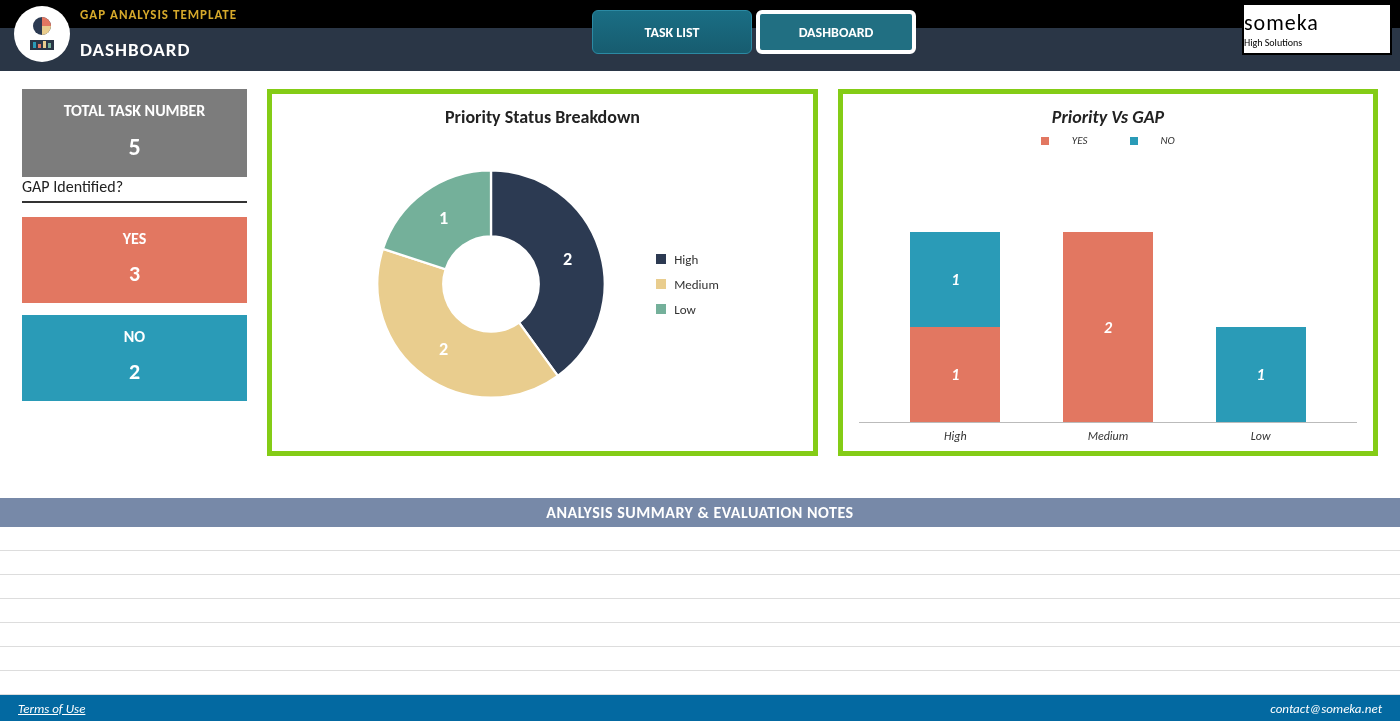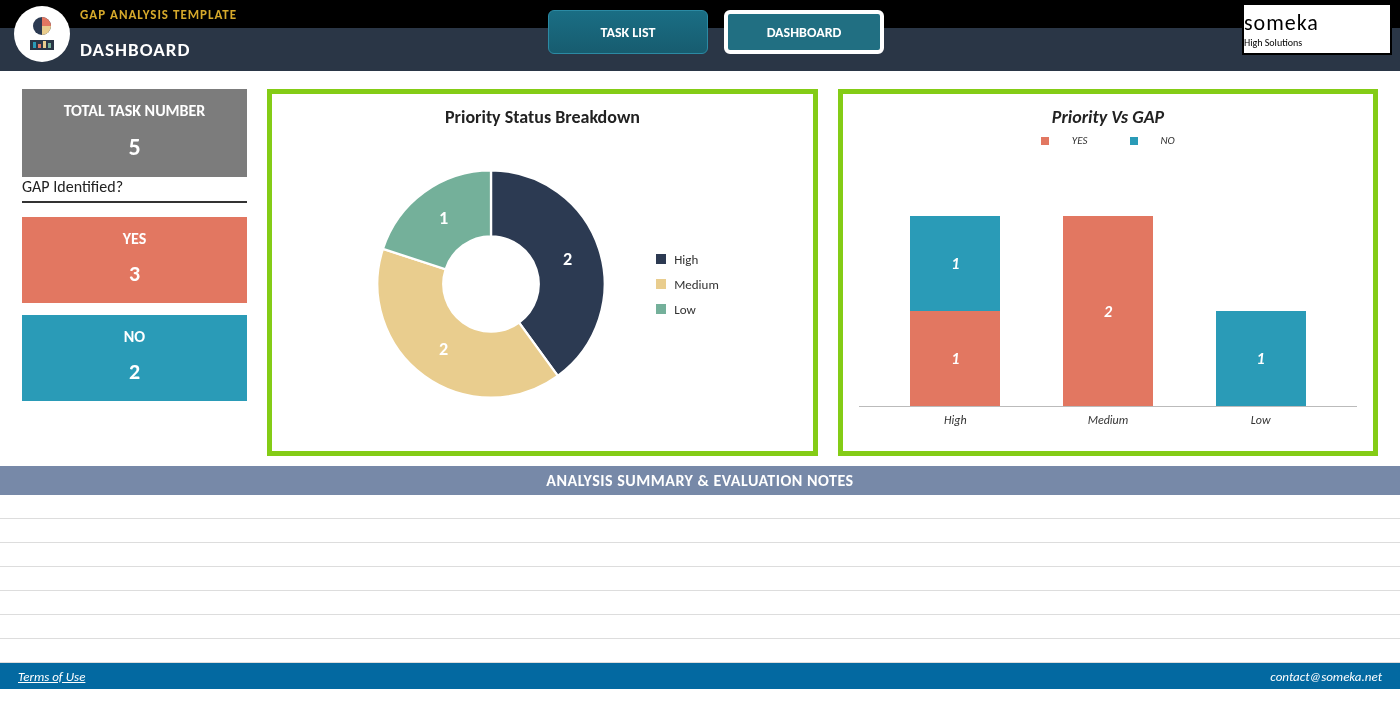--- a/index.html
+++ b/index.html
@@ -7,21 +7,21 @@
 
 .header-black { background: #000; height: 28px; display: flex; align-items: center; padding-left: 80px; }
 .header-black .title { color: #d6a92b; font-weight: bold; font-size: 13px; letter-spacing: 1px; }
 
 .header-dark { background: #2a3646; height: 43px; display: flex; align-items: center; padding-left: 80px; position: relative; }
 .header-dark .subtitle { color: #fff; font-weight: bold; font-size: 19px; letter-spacing: 1px; }
 
 .logo-box { position: absolute; left: 14px; top: 6px; width: 56px; height: 56px; background: #fff; border-radius: 50%; z-index: 5; display: flex; align-items: center; justify-content: center; }
 .logo-svg { width: 40px; height: 40px; }
 
-.nav-buttons { position: absolute; left: 548px; top: -18px; display: flex; gap: 16px; z-index: 4; }
+.nav-buttons { position: absolute; left: 592px; top: -18px; display: flex; gap: 4px; z-index: 4; }
 .nav-btn { width: 160px; height: 44px; background: linear-gradient(#1a6e84,#175c6f); color:#fff; font-weight: bold; font-size: 14px; border: 1px solid #2b8aa4; border-radius: 6px; display:flex; align-items:center; justify-content:center; cursor:pointer; }
 .nav-btn.active { border: 4px solid #fff; background: #216f82; }
 
 .brand { position: absolute; right: 8px; top: -25px; background: #fff; border: 2px solid #000; width: 150px; height: 52px; display:flex; flex-direction:column; align-items:flex-start; justify-content:center; z-index:4; }
 .brand-name { font-size: 22px; font-weight: 400; letter-spacing: 1px; color:#000; }
 .brand-sub { font-size: 10px; color:#000; }
 
 .content { display: flex; gap: 20px; padding: 18px 22px 10px 22px; height: 395px; }
 
 .left-col { width: 225px; display:flex; flex-direction:column; }
@@ -36,31 +36,31 @@
 
 .panel { background:#fff; border:5px solid #84cc16; flex:1; padding:12px 16px; position:relative; }
 .panel-title { text-align:center; font-weight:bold; font-size:18px; color:#222; margin-bottom:6px; }
 .panel.right { flex:0 0 540px;font-style:italic; }
 
 .donut-wrap { display:flex; align-items:center; justify-content:center; gap:40px; height:300px; }
 .legend { font-size:13px; color:#333; }
 .legend div { display:flex; align-items:center; gap:8px; margin:10px 0; }
 .sw { width:10px; height:10px; display:inline-block; }
 
-.bar-legend { text-align:center; font-size:11px; color:#333; margin-bottom:0; }
+.bar-legend { text-align:center; font-size:11px; color:#333; margin-bottom:16px; }
 .bar-legend span { margin:0 10px; }
 .bar-legend .sw { width:8px; height:8px; vertical-align:middle; }
 
 .bar-area { height:260px; position:relative; display:flex; align-items:flex-end; justify-content:space-around; border-bottom:1px solid #bbb; padding:0 20px; }
 .bar-group { display:flex; flex-direction:column; align-items:center; width:110px; }
 .stack { width:90px; display:flex; flex-direction:column-reverse; }
 .seg { color:#fff; font-weight:bold; display:flex; align-items:center; justify-content:center; font-size:16px; }
 .cat-label { text-align:center; font-size:12px; color:#333; margin-top:6px; }
 
-.notes-header { background:#7789a8; color:#fff; font-weight:bold; text-align:center; padding:5px; font-size:16px; letter-spacing:0.5px; }
+.notes-header { background:#7789a8; color:#fff; font-weight:bold; text-align:center; padding:5px; font-size:16px; letter-spacing:0.5px;margin-top:32px; }
 .notes-row { height:24px; border-bottom:1px solid #ddd; background:#fff; }
 
 .footer { background:#0369a1; height:26px; color:#fff; display:flex; align-items:center; justify-content:space-between; padding:0 18px; font-size:13px; font-style:italic; }
 .footer a { color:#fff; text-decoration:underline; }
 </style>
 </head>
 <body>
 
 <div class="header-black">
   <div class="logo-box">

